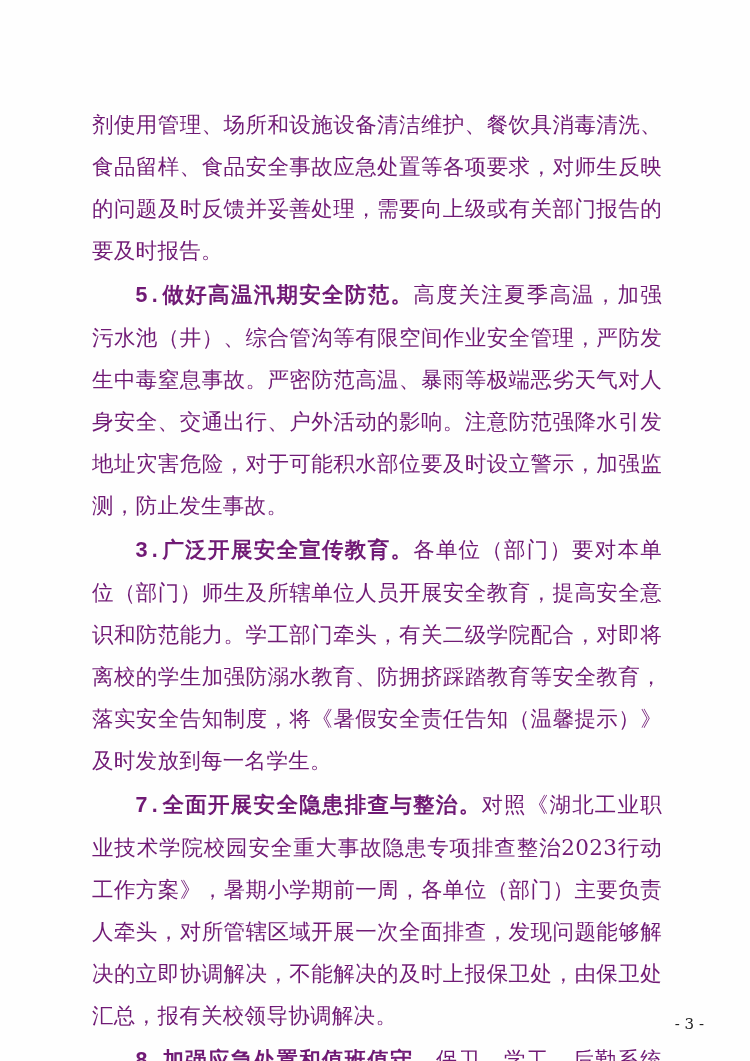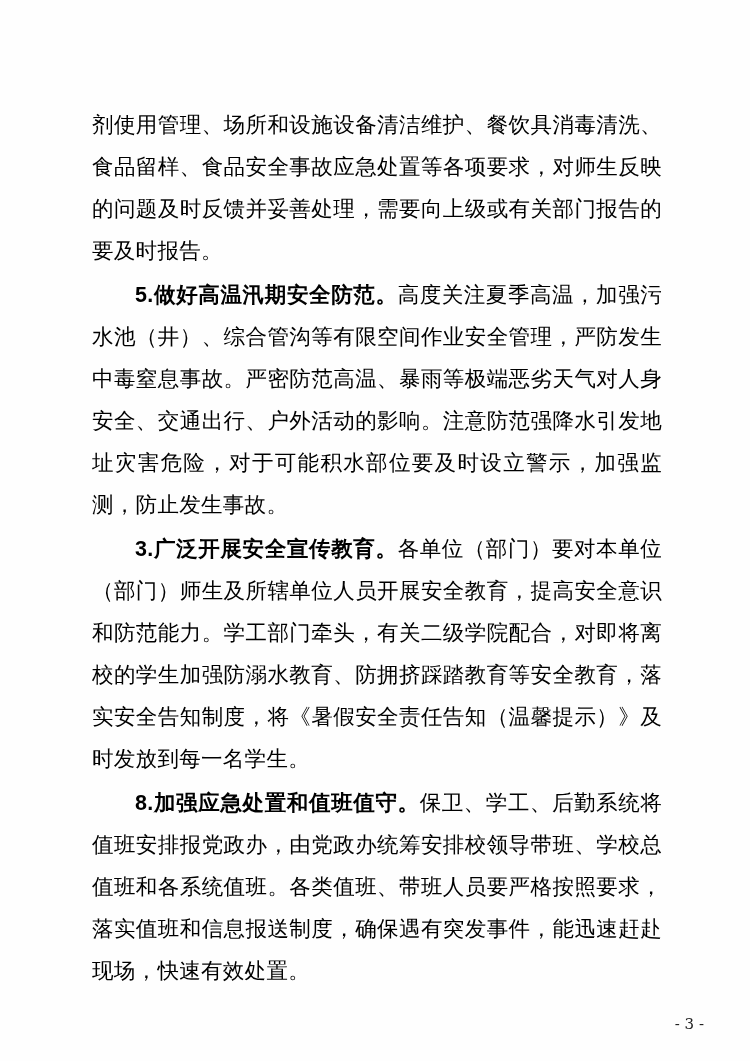--- a/index.html
+++ b/index.html
@@ -28,27 +28,27 @@
     top: 104px;
     width: 570px;
   }
   p.para {
     margin: 0 0 2px 0;
     font-size: 21.5px;
     line-height: 42px;
     text-align: justify;
     text-justify: inter-ideograph;
     letter-spacing: 0.3px;
-    color: #000000;
+    color: #701a75;
   }
   p.indent {
     text-indent: 43px;
   }
   .bold-lead {
-    font-family: Liberation Sans, sans-serif;
+    font-family: Liberation Mono, monospace;
     font-weight: bold;
     letter-spacing: 0.4px;
   }
   .footer {
     position: absolute;
     right: 46px;
     bottom: 28px;
     font-size: 15px;
     color: #222222;
     font-family: "DejaVu Serif", "Liberation Serif", serif;
@@ -59,19 +59,20 @@
 
 <div class="page">
   <div class="content">
 
     <p class="para">剂使用管理、场所和设施设备清洁维护、餐饮具消毒清洗、食品留样、食品安全事故应急处置等各项要求，对师生反映的问题及时反馈并妥善处理，需要向上级或有关部门报告的要及时报告。</p>
 
     <p class="para indent"><span class="bold-lead">5.做好高温汛期安全防范。</span><span>高度关注夏季高温，加强污水池（井）、综合管沟等有限空间作业安全管理，严防发生中毒窒息事故。严密防范高温、暴雨等极端恶劣天气对人身安全、交通出行、户外活动的影响。注意防范强降水引发地址灾害危险，对于可能积水部位要及时设立警示，加强监测，防止发生事故。</span></p>
 
     <p class="para indent"><span class="bold-lead">3.广泛开展安全宣传教育。</span><span>各单位（部门）要对本单位（部门）师生及所辖单位人员开展安全教育，提高安全意识和防范能力。学工部门牵头，有关二级学院配合，对即将离校的学生加强防溺水教育、防拥挤踩踏教育等安全教育，落实安全告知制度，将《暑假安全责任告知（温馨提示）》及时发放到每一名学生。</span></p>
 
+    <p class="para indent"><span class="bold-lead">7.全面开展安全隐患排查与整治。</span><span>对照《湖北工业职业技术学院校园安全重大事故隐患专项排查整治2023行动工作方案》，暑期小学期前一周，各单位（部门）主要负责人牵头，对所管辖区域开展一次全面排查，发现问题能够解决的立即协调解决，不能解决的及时上报保卫处，由保卫处汇总，报有关校领导协调解决。</span></p>
 
     <p class="para indent"><span class="bold-lead">8.加强应急处置和值班值守。</span><span>保卫、学工、后勤系统将值班安排报党政办，由党政办统筹安排校领导带班、学校总值班和各系统值班。各类值班、带班人员要严格按照要求，落实值班和信息报送制度，确保遇有突发事件，能迅速赶赴现场，快速有效处置。</span></p>
 
   </div>
 
   <div class="footer">- 3 -</div>
 </div>
 
 </body></html>

